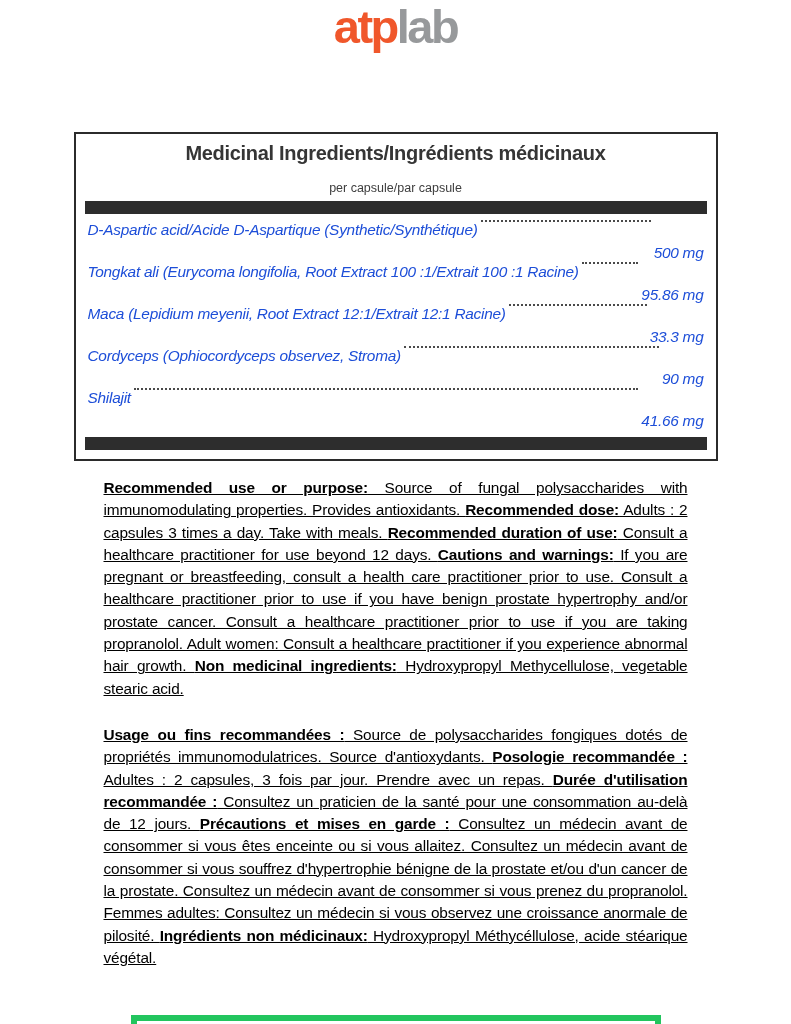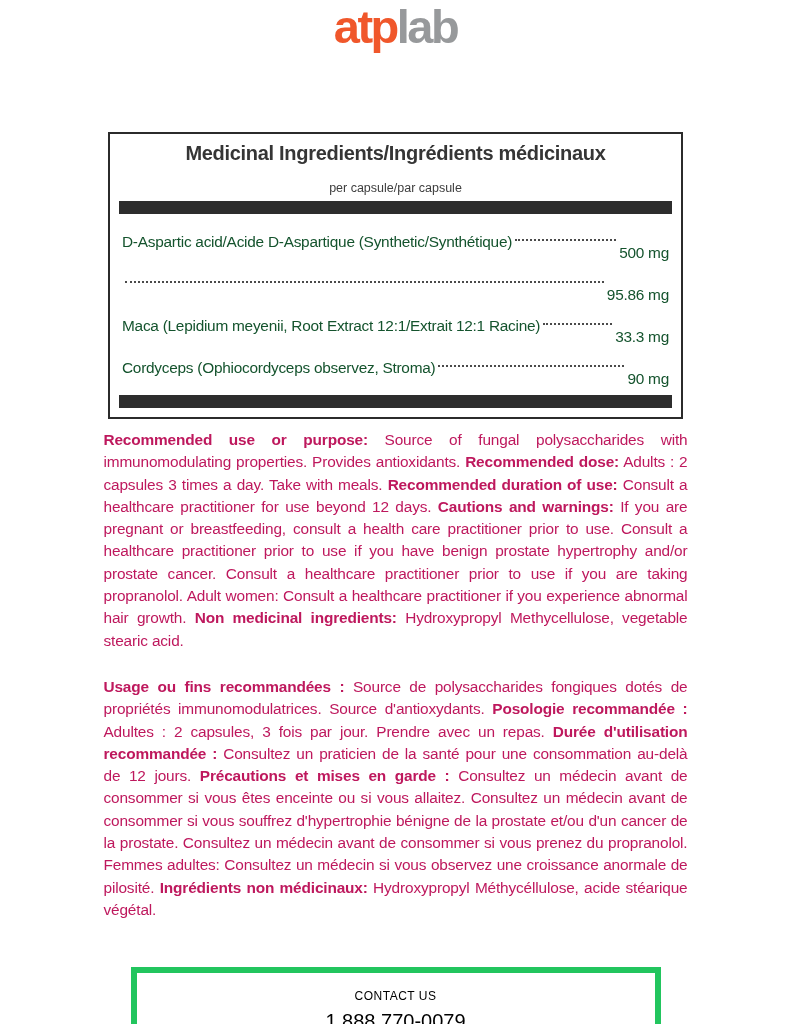--- a/index.html
+++ b/index.html
@@ -9,45 +9,45 @@
     font-family:"Liberation Sans", sans-serif; color:#3d3d3d;
   }
   .logo {
     text-align:center; 
     font-weight:bold; font-size:47px; letter-spacing:-2.5px; line-height:54px;
   }
   .logo .atp { color:#F0572B; }
   .logo .lab { color:#97999B; }
 
   .panel {
-    width:575px; margin:78px auto 0;
+    width:644px; margin:78px auto 0;
     border:2px solid #2b2b2b; padding:7px 9px 9px;
   }
   .panel-title {
     font-size:20px; font-weight:bold; text-align:center;
     color:#353535; letter-spacing:-0.3px; line-height:24px;
   }
   .panel-subtitle { font-size:12.5px; text-align:center; margin:16px 0 6px; color:#3d3d3d; }
   .bar { height:13px; background:#2d2d2d; }
   .ing-rows { padding:6px 3px 7px; }
   .ing-row {
-    display:flex; align-items:center;
-    font-size:15.4px; line-height:19px; letter-spacing:-0.25px; color:#14532d;
+    display:flex; align-items:flex-start;
+    font-size:15.4px; line-height:19px; letter-spacing:-0.25px; color:#1d4ed8;font-style:italic;
   }
   .ing-name { white-space:nowrap; }
   .ing-amount { white-space:nowrap;margin-top:23px; }
   .leader {
     flex:1 1 auto; min-width:14px;
     border-bottom:2px dotted #4a4a4a; margin:0 3px 3px;
   }
 
   .para {
-    width:584px; margin:10px auto 0;
+    width:584px; margin:16px auto 0;
     font-size:15.4px; line-height:22.3px; letter-spacing:-0.15px;
-    text-align:justify; color:#be185d;
+    text-align:justify; color:#000000;text-decoration:underline;
   }
   .para .b { font-weight:bold; }
   .para-fr { margin-top:24px; }
 
   .contact {
     width:530px; margin:46px auto 0;
     border:6px solid #22c55e;
     padding:14px 10px 17px; text-align:center; color:#000000;
   }
   .contact-title { font-size:12px; letter-spacing:0.5px; margin-top:2px; }
@@ -65,32 +65,38 @@
   <div class="panel-title">Medicinal Ingredients/Ingrédients médicinaux</div>
   <div class="panel-subtitle">per capsule/par capsule</div>
   <div class="bar"></div>
   <div class="ing-rows">
       <div class="ing-row">
         <span class="ing-name">D-Aspartic acid/Acide D-Aspartique (Synthetic/Synthétique)</span>
         <span class="leader"></span>
         <span class="ing-amount">500 mg</span>
       </div>
       <div class="ing-row">
+        <span class="ing-name">Tongkat ali (Eurycoma longifolia, Root Extract 100 :1/Extrait 100 :1 Racine)</span>
         <span class="leader"></span>
         <span class="ing-amount">95.86 mg</span>
       </div>
       <div class="ing-row">
         <span class="ing-name">Maca (Lepidium meyenii, Root Extract 12:1/Extrait 12:1 Racine)</span>
         <span class="leader"></span>
         <span class="ing-amount">33.3 mg</span>
       </div>
       <div class="ing-row">
         <span class="ing-name">Cordyceps (Ophiocordyceps observez, Stroma)</span>
         <span class="leader"></span>
         <span class="ing-amount">90 mg</span>
+      </div>
+      <div class="ing-row">
+        <span class="ing-name">Shilajit</span>
+        <span class="leader"></span>
+        <span class="ing-amount">41.66 mg</span>
       </div>
     </div>
   <div class="bar"></div>
 </section>
 
 <p class="para para-en"><span class="b">Recommended use or purpose:</span><span> Source of fungal polysaccharides with immunomodulating properties. Provides antioxidants. </span><span class="b">Recommended dose:</span><span> Adults : 2 capsules 3 times a day. Take with meals. </span><span class="b">Recommended duration of use:</span><span> Consult a healthcare practitioner for use beyond 12 days. </span><span class="b">Cautions and warnings:</span><span> If you are pregnant or breastfeeding, consult a health care practitioner prior to use. Consult a healthcare practitioner prior to use if you have benign prostate hypertrophy and/or prostate cancer. Consult a healthcare practitioner prior to use if you are taking propranolol. Adult women: Consult a healthcare practitioner if you experience abnormal hair growth. </span><span class="b">Non medicinal ingredients:</span><span> Hydroxypropyl Methycellulose, vegetable stearic acid.</span></p>
 
 <p class="para para-fr"><span class="b">Usage ou fins recommandées :</span><span> Source de polysaccharides fongiques dotés de propriétés immunomodulatrices. Source d'antioxydants. </span><span class="b">Posologie recommandée :</span><span> Adultes : 2 capsules, 3 fois par jour. Prendre avec un repas. </span><span class="b">Durée d'utilisation recommandée :</span><span> Consultez un praticien de la santé pour une consommation au-delà de 12 jours. </span><span class="b">Précautions et mises en garde :</span><span> Consultez un médecin avant de consommer si vous êtes enceinte ou si vous allaitez. Consultez un médecin avant de consommer si vous souffrez d'hypertrophie bénigne de la prostate et/ou d'un cancer de la prostate. Consultez un médecin avant de consommer si vous prenez du propranolol. Femmes adultes: Consultez un médecin si vous observez une croissance anormale de pilosité. </span><span class="b">Ingrédients non médicinaux:</span><span> Hydroxypropyl Méthycéllulose, acide stéarique végétal.</span></p>
 
 <section class="contact">

